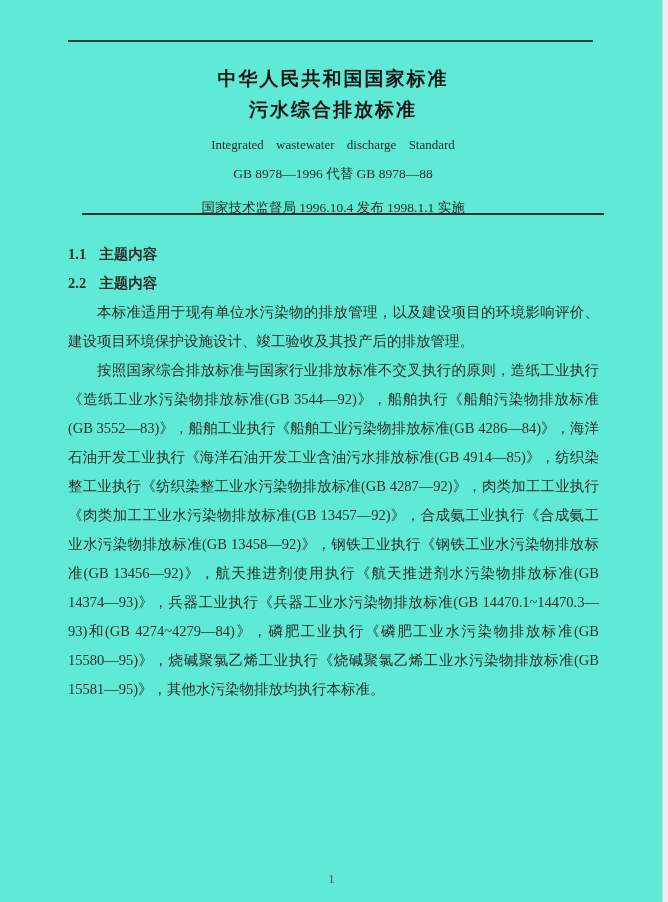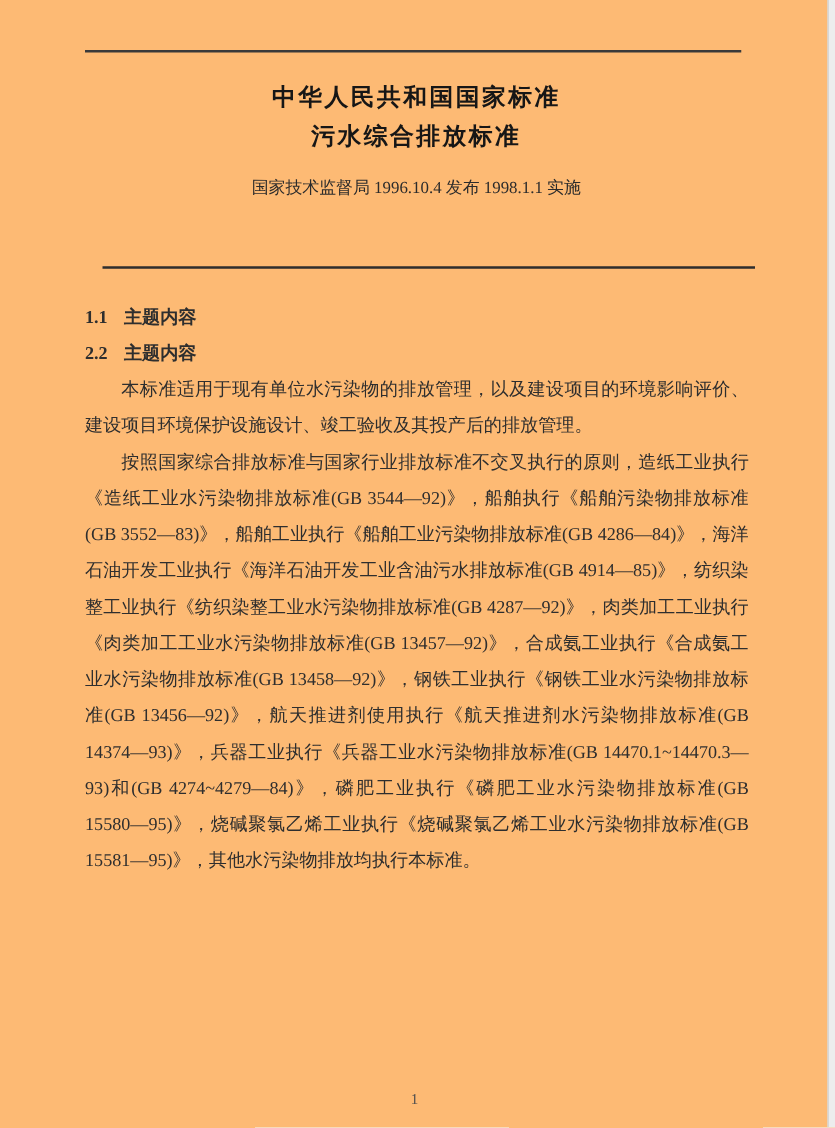--- a/index.html
+++ b/index.html
@@ -4,21 +4,21 @@
 <style>
   html, body {
     margin: 0;
     padding: 0;
     background: #f4f4f4;
   }
   .page {
     position: relative;
     width: 668px;
     height: 902px;
-    background: #fdba74;
+    background: #5eead4;
     overflow: hidden;
     font-family: "Liberation Serif", "DejaVu Serif", serif;
     color: #2e2e2e;
   }
   .page-edge-right {
     position: absolute;
     top: 0;
     right: 0;
     width: 5px;
     height: 100%;
@@ -115,20 +115,22 @@
 </head>
 <body>
 
 <div class="page">
 
   <div class="rule-top"></div>
 
   <div class="header">
     <div class="title-cn">中华人民共和国国家标准</div>
     <div class="title-cn">污水综合排放标准</div>
+    <div class="title-en">Integrated wastewater discharge Standard</div>
+    <div class="code-line">GB 8978—1996 代替 GB 8978—88</div>
     <div class="issue-line">国家技术监督局 1996.10.4 发布 1998.1.1 实施</div>
   </div>
 
   <div class="rule-bottom"></div>
 
   <div class="body-text">
 
 
 
     <p class="sec-h2"><span class="num">1.1</span><span>主题内容</span></p>

